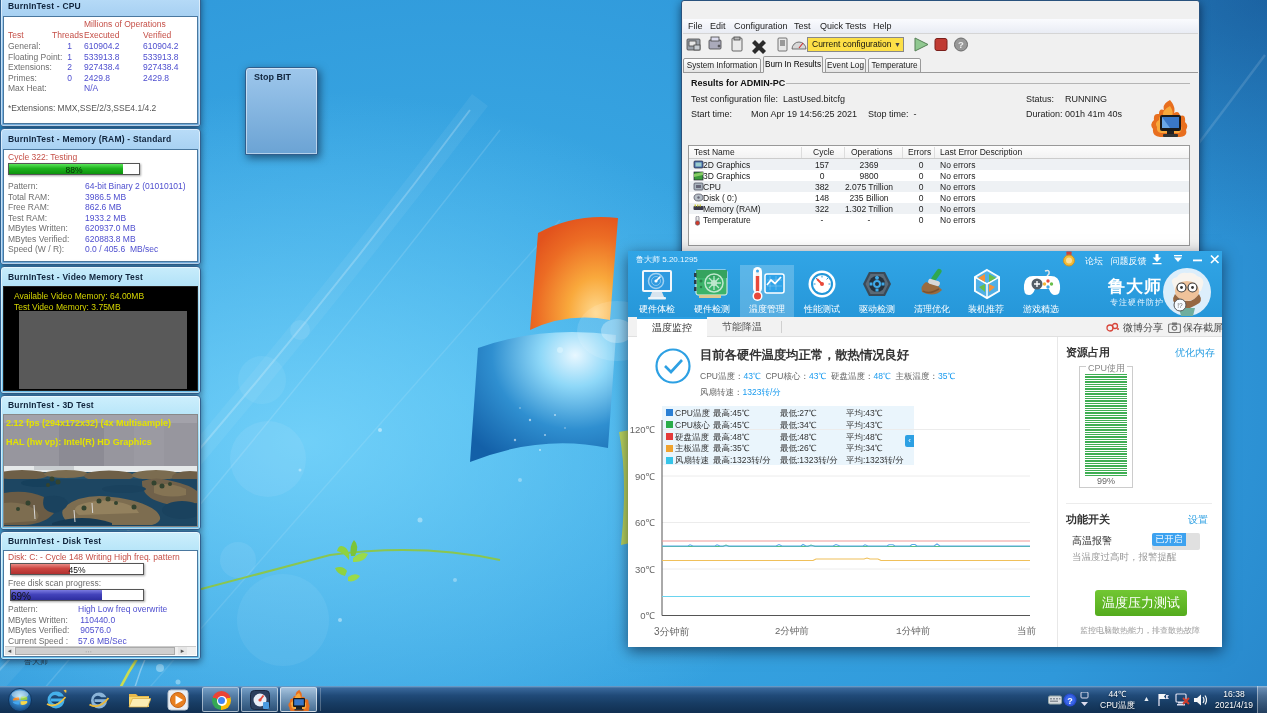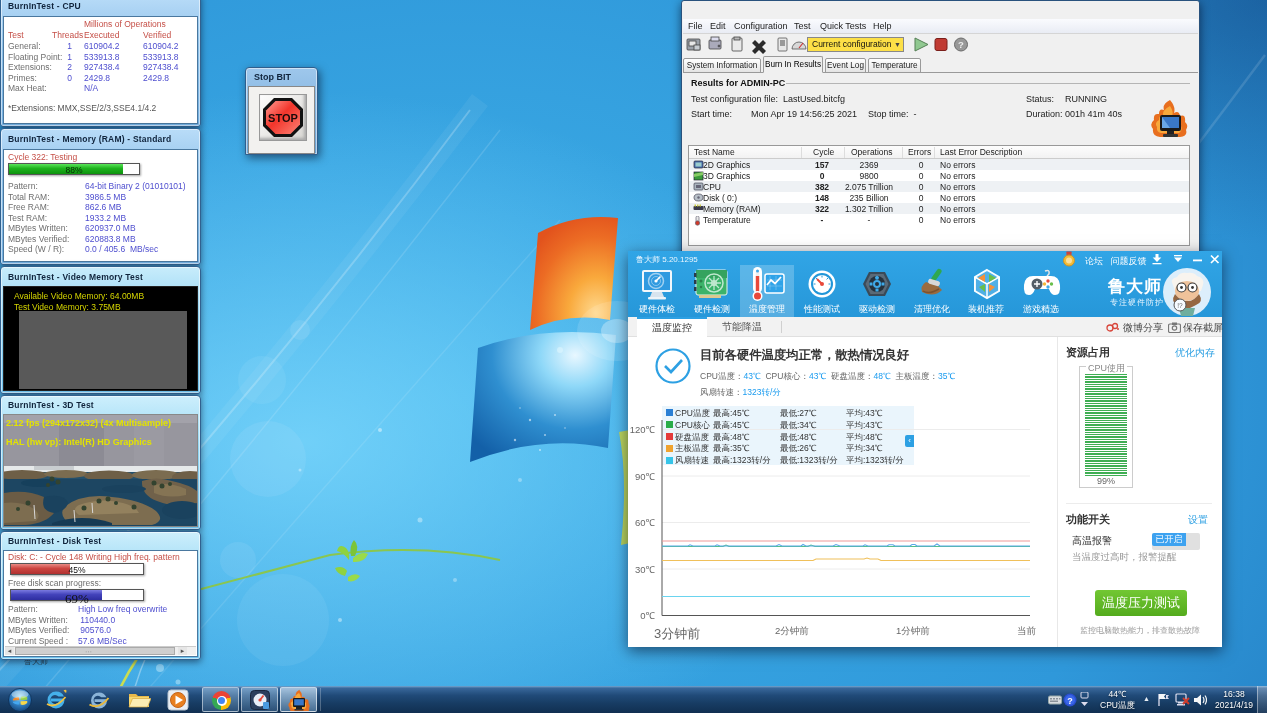--- a/index.html
+++ b/index.html
@@ -199,51 +199,35 @@
   <div class="tt" style="padding-top:1px;height:16px;">BurnInTest - Disk Test</div>
   <div class="body" style="height:107px;">
     <div class="abs s8 red" style="left:4px;top:1px;">Disk: C: - Cycle 148 Writing High freq. pattern</div>
     <div class="abs" style="left:6px;top:12px;width:134px;height:12px;border:1px solid #555;background:#fff;box-shadow:1px 1px 2px rgba(0,0,0,0.35);">
       <div style="width:45%;height:100%;background:linear-gradient(180deg,#e98a84 0%,#cc4540 45%,#b03030 100%);"></div>
       <div class="abs" style="left:0;top:1px;width:100%;text-align:center;font-size:8.5px;color:#111;">45%</div>
     </div>
     <div class="abs s8 gry" style="left:4px;top:27px;">Free disk scan progress:</div>
     <div class="abs" style="left:6px;top:38px;width:134px;height:12px;border:1px solid #555;background:#fff;box-shadow:1px 1px 2px rgba(0,0,0,0.35);">
       <div style="width:69%;height:100%;background:linear-gradient(180deg,#7a7ae0 0%,#4343bb 45%,#2e2ea0 100%);"></div>
-      <div class="abs" style="left:0;top:1px;width:100%;text-align:center;font-size:13px;color:#111;font-family:Liberation Serif, serif;">69%</div>
+      <div class="abs" style="left:0;top:1px;width:100%;font-size:10px;color:#111;">69%</div>
     </div>
     <div class="abs s8 gry" style="left:4px;top:53px;">Pattern:<br>MBytes Written:<br>MBytes Verified:<br>Current Speed :</div>
     <div class="abs s8 blu" style="left:74px;top:53px;">High Low freq overwrite<br>&nbsp;110440.0<br>&nbsp;90576.0<br>57.6 MB/Sec</div>
     <div class="abs" style="left:1px;bottom:1px;width:191px;height:9px;background:#f0f0f0;border-top:1px solid #ccc;">
       <div class="abs" style="left:0;top:0;width:9px;height:8px;background:#e6e6e6;color:#555;font-size:7px;line-height:8px;text-align:center;">◂</div>
       <div class="abs" style="right:9px;top:0;width:9px;height:8px;background:#e6e6e6;color:#555;font-size:7px;line-height:8px;text-align:center;">▸</div>
       <div class="abs" style="left:10px;top:0;width:160px;height:8px;background:#cfcfcf;border:1px solid #aaa;"></div>
       <div class="abs" style="left:80px;top:1px;color:#888;font-size:7px;">⋯</div>
     </div>
   </div>
 </div>
 
 <div class="abs" style="left:245px;top:67px;width:73px;height:88px;background:linear-gradient(180deg,#9ec7ec 0%,#6ba3d4 100%);border:1px solid #2f5e8d;border-radius:4px 4px 0 0;box-shadow:2px 3px 8px rgba(0,0,20,0.5), inset 0 0 0 1px rgba(255,255,255,0.5);padding:2px;">
   <div style="height:16px;line-height:15px;padding-left:6px;font-size:9px;font-weight:bold;color:#10243c;">Stop BIT</div>
-  <div style="background:#f2f1ef;border:1px solid #888;height:68px;position:relative;">
-    <div class="abs" style="left:10px;top:7px;width:48px;height:47px;background:linear-gradient(135deg,#fdfdfd,#d8d6d2);border:1px solid #999;box-shadow:inset -2px -2px 3px #aaa;">
-      <svg width="46" height="45" style="position:absolute;left:0;top:0">
-        <polygon points="14,3 32,3 43,14 43,31 32,42 14,42 3,31 3,14" fill="#111"></polygon>
-        <polygon points="15.5,6 30.5,6 40,15.5 40,29.5 30.5,39 15.5,39 6,29.5 6,15.5" fill="url(#stopgr)"></polygon>
-        <defs>
-            <linearGradient id="stopgr" x1="0" y1="0" x2="1" y2="1">
-          <stop offset="0%" stop-color="#ff9d94"></stop>
-              <stop offset="45%" stop-color="#f2352b"></stop>
-              <stop offset="100%" stop-color="#fc8376"></stop>
-        </linearGradient>
-          </defs>
-        <text x="23" y="27" font-size="11" font-weight="bold" fill="#1a0a0a" text-anchor="middle" font-family="Liberation Sans">STOP</text>
-      </svg>
-    </div>
-  </div>
 </div>
 
 <div id="mainwin" class="abs" style="left:681px;top:0;width:519px;height:256px;background:#f0f0f0;border:1px solid #29527d;border-radius:3px 3px 0 0;box-shadow:0 3px 10px rgba(0,0,20,0.55);">
   <div class="abs" style="left:1px;top:18px;width:515px;height:15px;background:linear-gradient(180deg,#fafbfe,#e9ecf4);border-bottom:1px solid #d5d5d5;font-size:9px;color:#222;">
     <span style="position:absolute;left:5px;top:2px;">File</span>
     <span style="position:absolute;left:27px;top:2px;">Edit</span>
     <span style="position:absolute;left:51px;top:2px;">Configuration</span>
     <span style="position:absolute;left:111px;top:2px;">Test</span>
     <span style="position:absolute;left:137px;top:2px;">Quick Tests</span>
     <span style="position:absolute;left:190px;top:2px;">Help</span>
@@ -328,21 +312,21 @@
         <rect x="1.5" y="44.5" width="1.5" height="2" fill="#cc4"></rect>
         <rect x="4" y="44.5" width="1.5" height="2" fill="#cc4"></rect>
         <rect x="6.5" y="44.5" width="1.5" height="2" fill="#cc4"></rect>
     </svg>
     <div class="abs" style="left:14px;top:14px;line-height:11px;white-space:pre;">2D Graphics
 3D Graphics
 CPU
 Disk ( 0:)
 Memory (RAM)
 Temperature</div>
-    <div class="abs" style="left:113px;top:14px;line-height:11px;white-space:pre;text-align:center;width:40px;font-weight:bold;">157
+    <div class="abs" style="left:113px;top:14px;line-height:11px;white-space:pre;text-align:center;width:40px;">157
 0
 382
 148
 322
 -</div>
     <div class="abs" style="left:142px;top:14px;line-height:11px;white-space:pre;text-align:center;width:76px;">2369
 9800
 2.075 Trillion
 235 Billion
 1.302 Trillion
@@ -583,23 +567,23 @@
         <line x1="34" y1="156" x2="402" y2="156"></line>
       </g>
     <line x1="34" y1="7" x2="34" y2="202.5" stroke="#555"></line>
     <line x1="34" y1="202.5" x2="402" y2="202.5" stroke="#555"></line>
     <path d="M34,128 H402" stroke="#f09a9a" stroke-width="1.2" fill="none"></path>
     <path d="M34,133.5 H95 l3,-1.5 3,1.5 H180 l3,-1.5 4,1.5 H402" stroke="#54c08a" stroke-width="1.1" fill="none"></path>
     <path d="M34,133 h26 l2,-1.2 3,1.2 h22 l2,-1.2 3,1.2 h56 l3,-1.5 3,1.5 h19 l2,-1.5 3,1.5 h27 l3,-1.5 4,1.5 h23 l2,-1.2 3,1.2 h19 l2,-1.2 4,0 2,1.2 h15 l2,-1.5 3,0 2,1.5 h17 l3,-2 3,2 H402" stroke="#5aa8e8" stroke-width="1.1" fill="none"></path>
     <path d="M34,147.5 H185 l3,-1.5 h48 l3,-1 3,1 h8 l3,1.5 H402" stroke="#f0c05a" stroke-width="1.1" fill="none"></path>
     <path d="M34,183.5 H402" stroke="#6ad4ef" stroke-width="1.2" fill="none"></path>
   </svg>
-  <div class="abs" style="left:26px;top:374px;font-size:13px;color:#666;">3分钟前</div>
+  <div class="abs" style="left:26px;top:374px;font-size:10px;color:#666;">3分钟前</div>
   <div class="abs" style="left:147px;top:374px;font-size:9.5px;color:#666;">2分钟前</div>
-  <div class="abs" style="left:268px;top:374px;font-size:9.5px;color:#666;">1分钟前</div>
+  <div class="abs" style="left:268px;top:374px;font-size:9.5px;color:#666;font-family:Liberation Mono, monospace;">1分钟前</div>
   <div class="abs" style="left:389px;top:374px;font-size:9.5px;color:#666;">当前</div>
 
   <div class="abs" style="left:429px;top:86px;width:1px;height:310px;background:#e8e8e8;"></div>
   <div class="abs" style="left:438px;top:94px;font-size:11px;font-weight:bold;color:#333;">资源占用</div>
   <div class="abs" style="left:547px;top:95px;font-size:10px;color:#2da0e3;white-space:nowrap;">优化内存</div>
   <div class="abs" style="left:451px;top:115px;width:54px;height:122px;border:1px solid #ccc;">
     <div class="abs" style="left:6px;top:-5px;background:#fff;padding:0 2px;font-size:9px;color:#888;">CPU使用</div>
     <div class="abs" style="left:5px;top:7px;width:42px;height:103px;background:repeating-linear-gradient(180deg,#3fae53 0px,#3fae53 1.4px,#fff 1.4px,#fff 2.4px);"></div>
     <div class="abs" style="left:0;bottom:1px;width:100%;text-align:center;font-size:9px;color:#666;">99%</div>
   </div>

